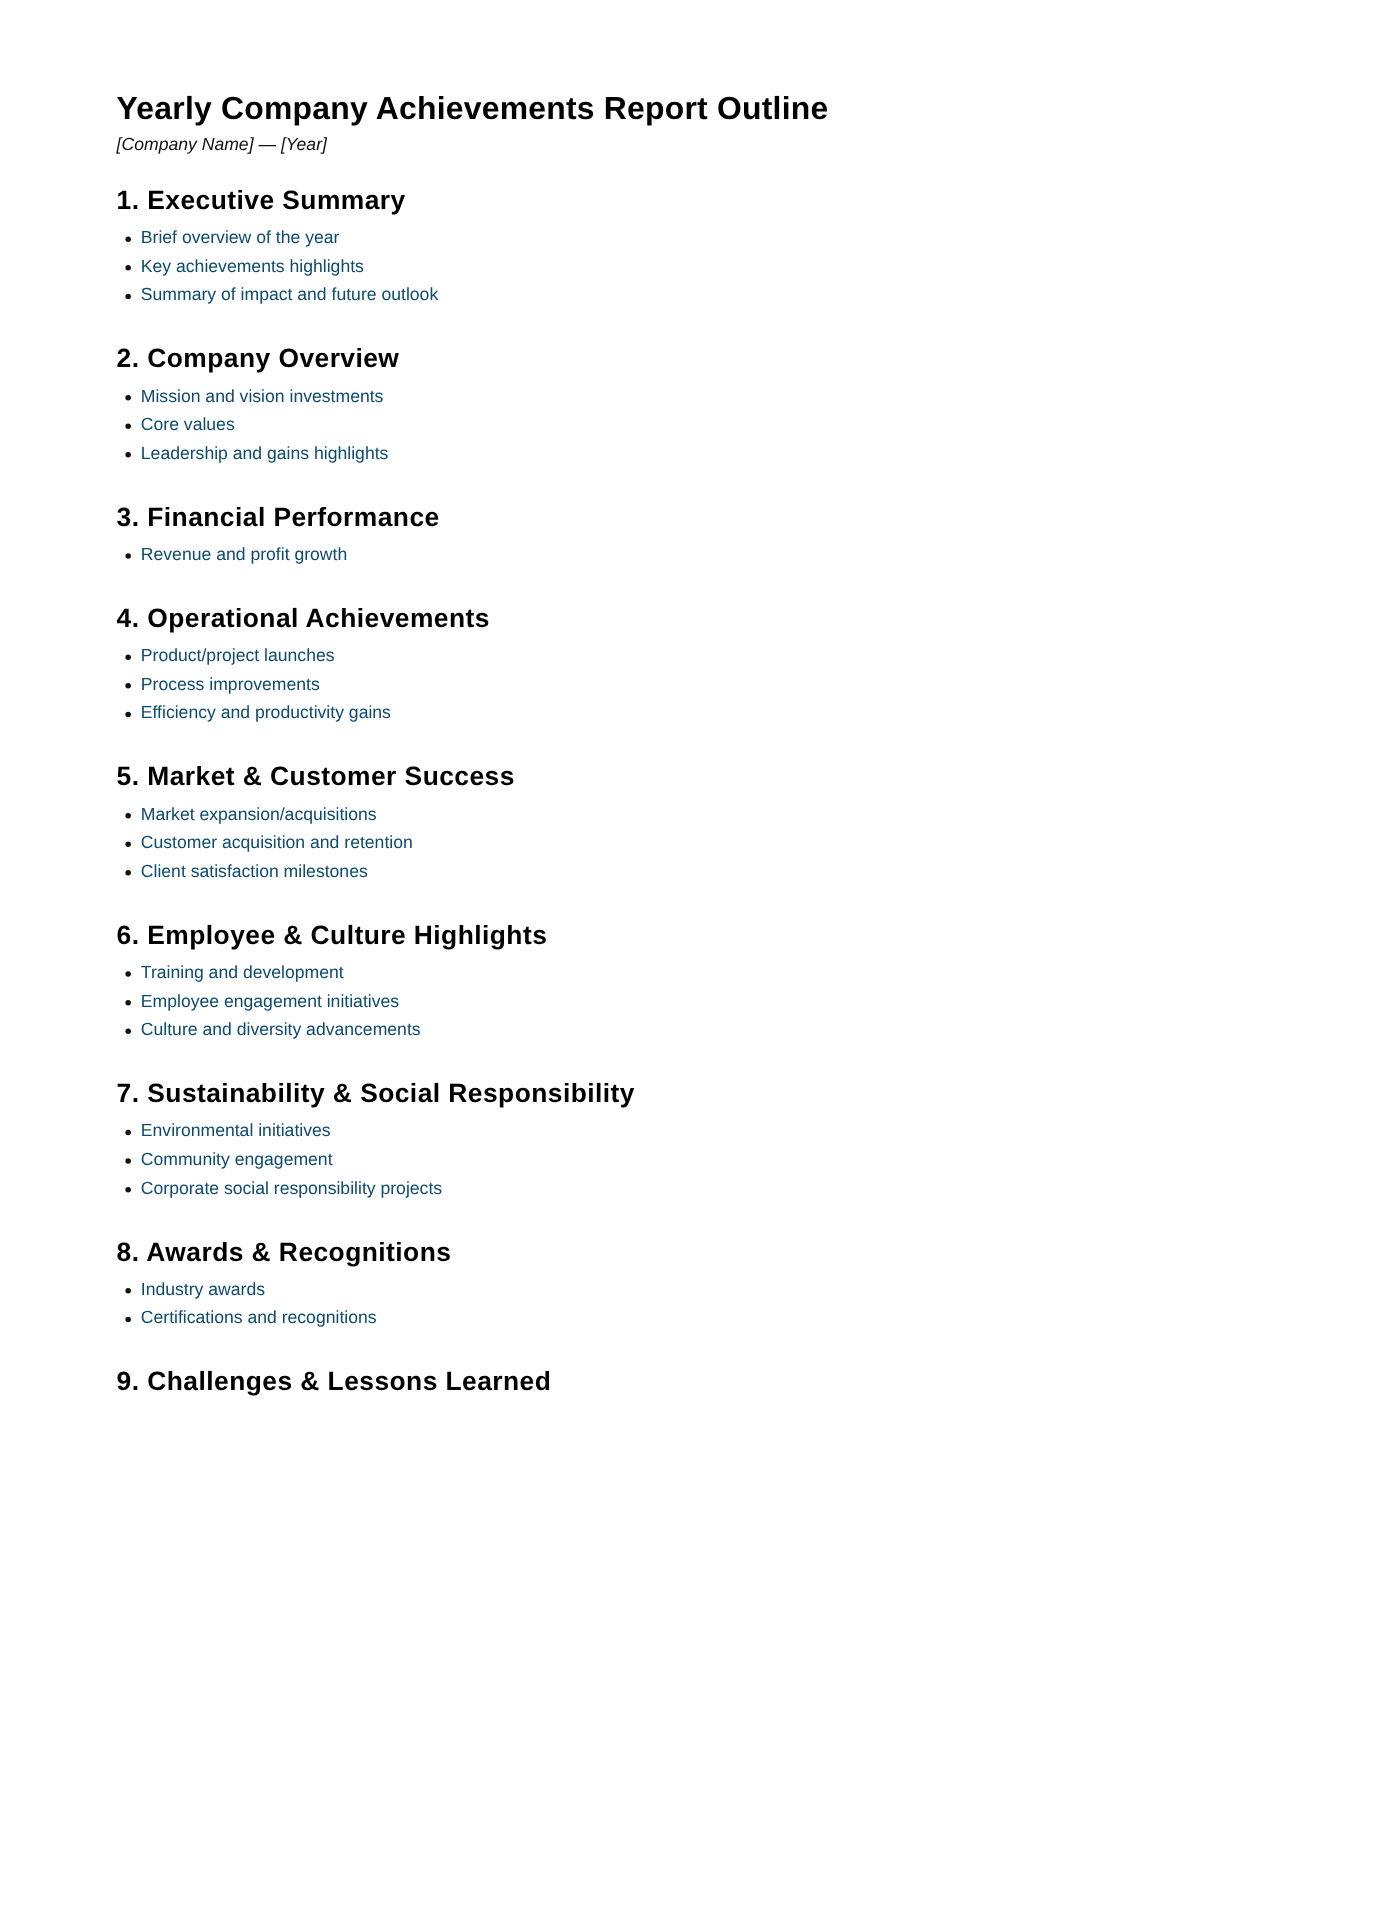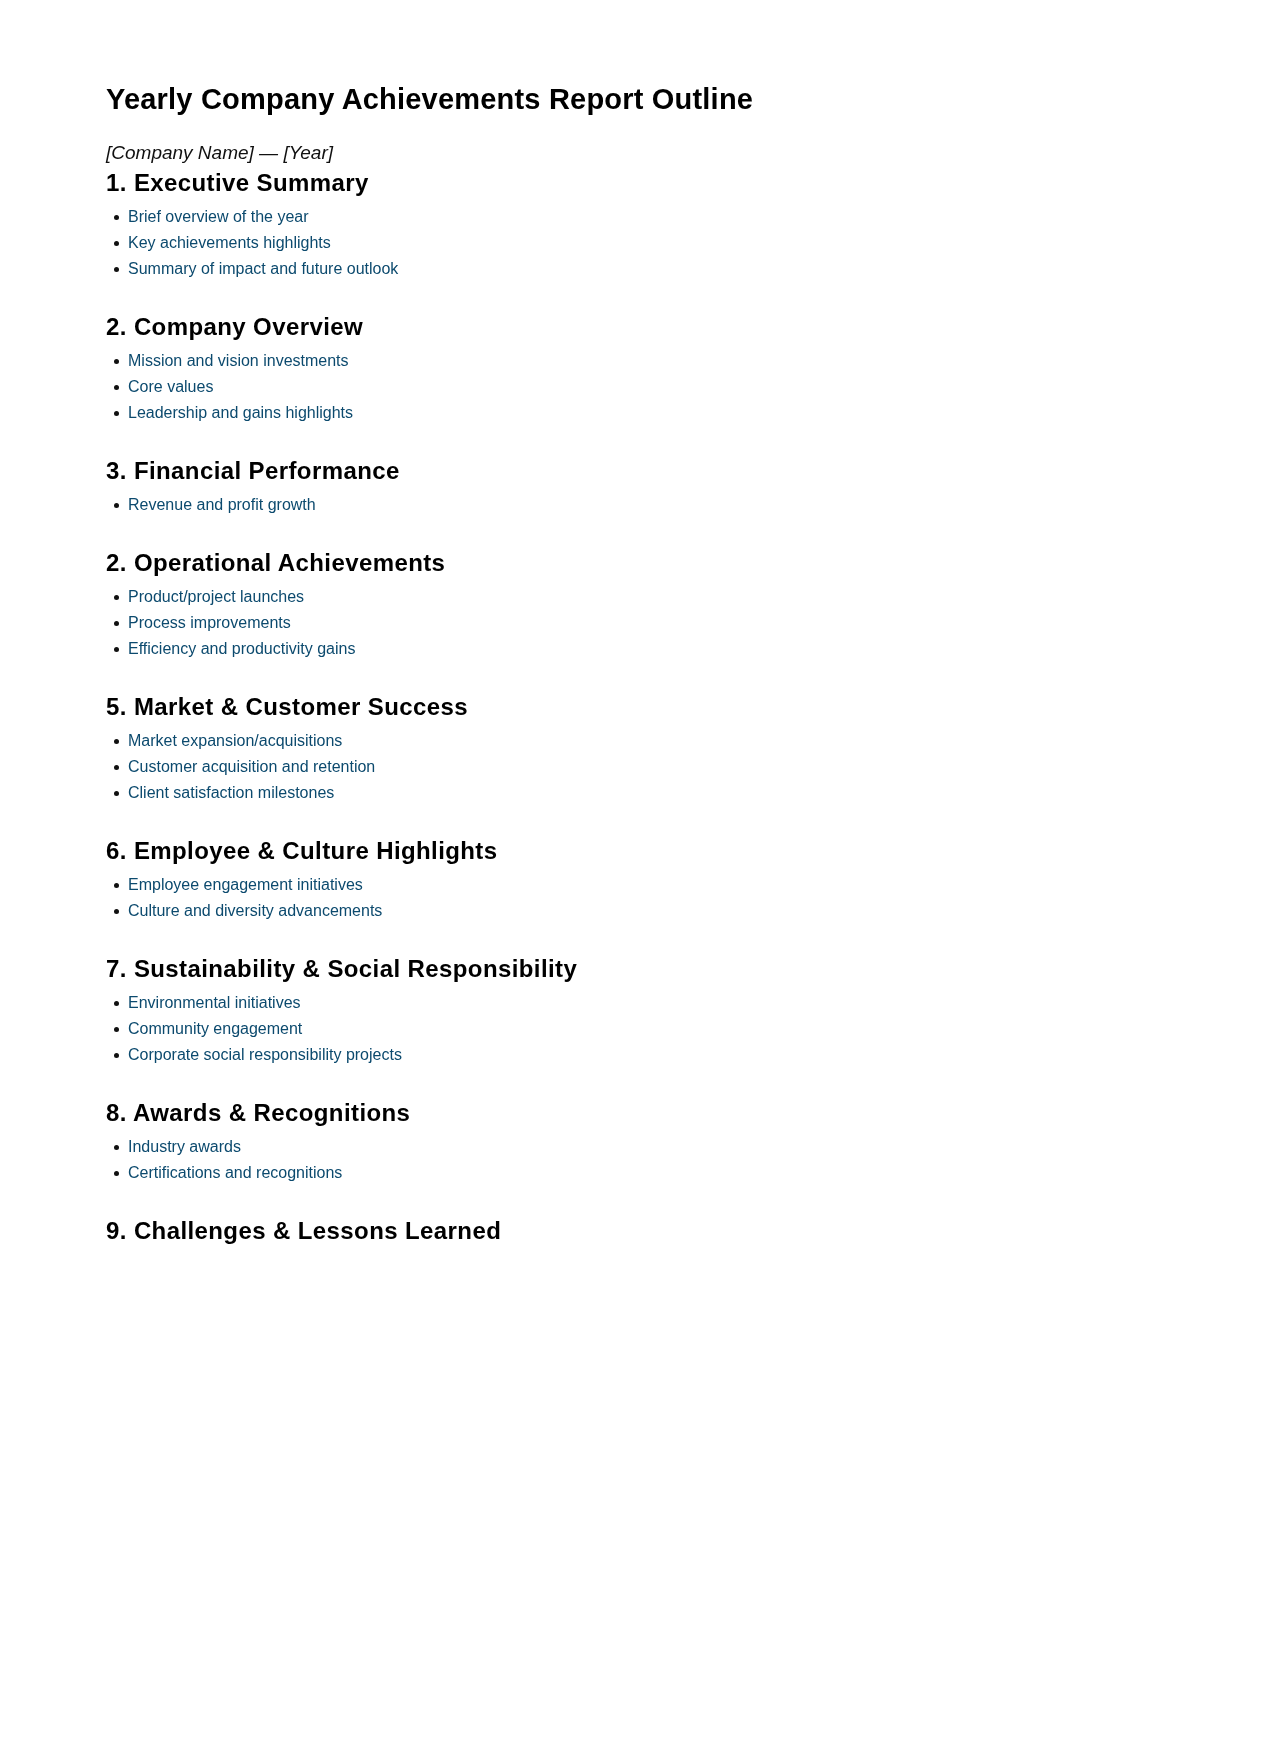--- a/index.html
+++ b/index.html
@@ -37,23 +37,23 @@
       font-size: 29px;
       line-height: 34px;
       font-weight: bold;
       white-space: nowrap;
       letter-spacing: 0.2px;
       color: #000000;
     }
     .doc-subtitle {
       margin: 0;
       position: absolute;
-      top: 143px;
+      top: 122px;
       left: 0;
-      font-size: 19px;
+      font-size: 16px;
       line-height: 20px;
       font-style: italic;
       white-space: nowrap;
       color: #111111;
     }
     .sections {
       position: absolute;
       top: 170px;
       left: 0;
     }
@@ -121,40 +121,41 @@
       </div>
 
       <div class="section">
         <h2 class="section-heading">3. Financial Performance</h2>
         <ul class="section-list">
           <li><span class="bullet"></span><span>Revenue and profit growth</span></li>
         </ul>
       </div>
 
       <div class="section">
-        <h2 class="section-heading">2. Operational Achievements</h2>
+        <h2 class="section-heading">4. Operational Achievements</h2>
         <ul class="section-list">
           <li><span class="bullet"></span><span>Product/project launches</span></li>
           <li><span class="bullet"></span><span>Process improvements</span></li>
           <li><span class="bullet"></span><span>Efficiency and productivity gains</span></li>
         </ul>
       </div>
 
       <div class="section">
         <h2 class="section-heading">5. Market &amp; Customer Success</h2>
         <ul class="section-list">
           <li><span class="bullet"></span><span>Market expansion/acquisitions</span></li>
           <li><span class="bullet"></span><span>Customer acquisition and retention</span></li>
           <li><span class="bullet"></span><span>Client satisfaction milestones</span></li>
         </ul>
       </div>
 
       <div class="section">
         <h2 class="section-heading">6. Employee &amp; Culture Highlights</h2>
         <ul class="section-list">
+          <li><span class="bullet"></span><span>Training and development</span></li>
           <li><span class="bullet"></span><span>Employee engagement initiatives</span></li>
           <li><span class="bullet"></span><span>Culture and diversity advancements</span></li>
         </ul>
       </div>
 
       <div class="section">
         <h2 class="section-heading">7. Sustainability &amp; Social Responsibility</h2>
         <ul class="section-list">
           <li><span class="bullet"></span><span>Environmental initiatives</span></li>
           <li><span class="bullet"></span><span>Community engagement</span></li>

